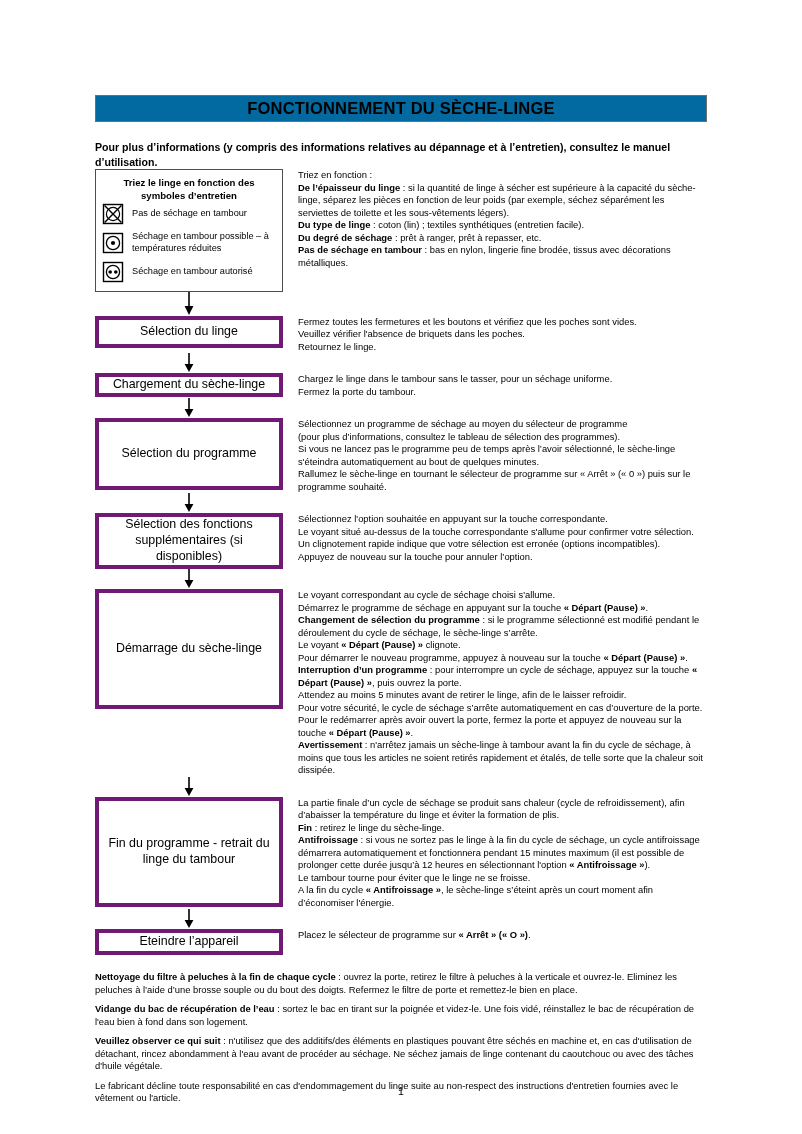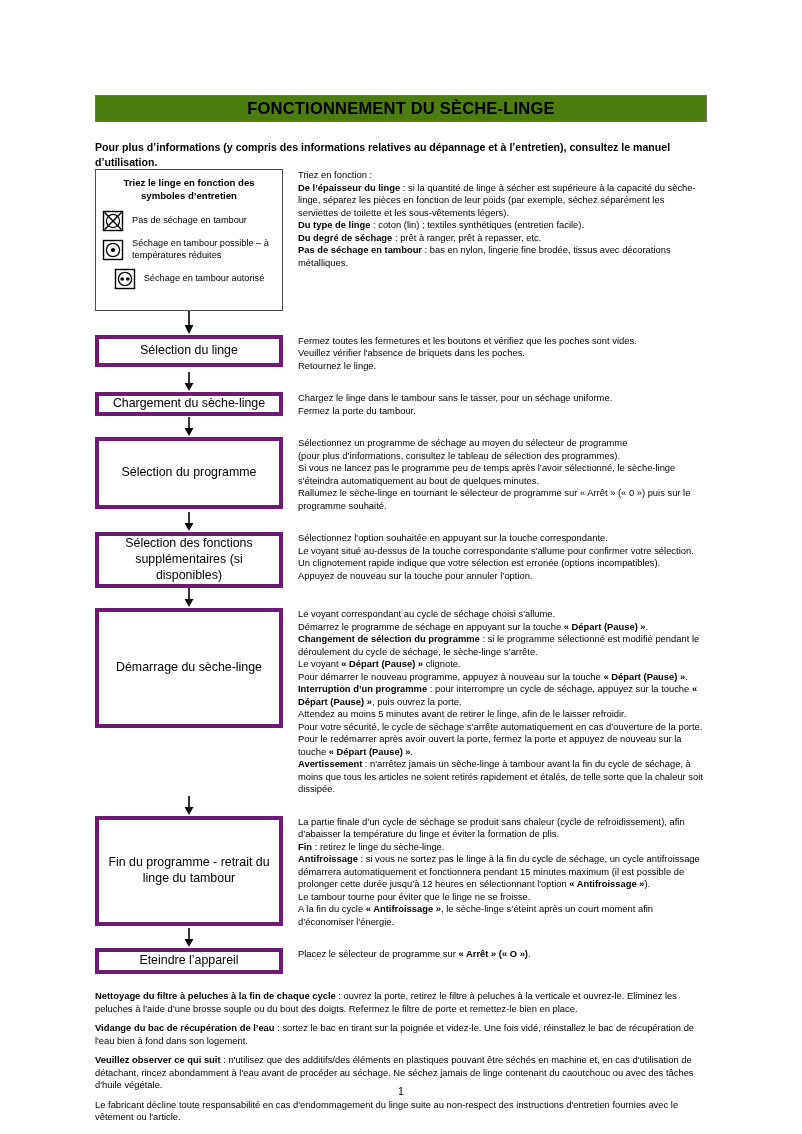--- a/index.html
+++ b/index.html
@@ -24,21 +24,21 @@
   }
   .content {
     position: absolute;
     left: 95px;
     top: 95px;
     width: 612px;
   }
 
   
   .title-banner {
-    background: #4d7c0f;
+    background: #0369a1;
     border: 1px solid #6e6e6e;
     height: 25px;
     display: flex;
     align-items: center;
     justify-content: center;
     margin-bottom: 18px;
   }
   .title-banner .title-text {
     font-size: 16.5px;
     font-weight: bold;
@@ -84,28 +84,27 @@
     border: 1px solid #4d4d4d;
     width: 188px;
     box-sizing: border-box;
     padding: 7px 6px 8px 6px;
   }
   .legend-title {
     font-size: 9.6px;
     font-weight: bold;
     text-align: center;
     line-height: 1.35;
-    margin-bottom: 7px;
   }
   .legend-row {
     display: flex;
     align-items: center;
     margin-bottom: 6px;
   }
-  .legend-row:last-child { margin-bottom: 12px; justify-content: center; }
+  .legend-row:last-child { margin-bottom: 0; }
   .legend-label {
     font-size: 9.2px;
     line-height: 1.3;
     padding-left: 8px;
   }
   .sym {
     flex: 0 0 auto;
     width: 22px;
     height: 22px;
   }

